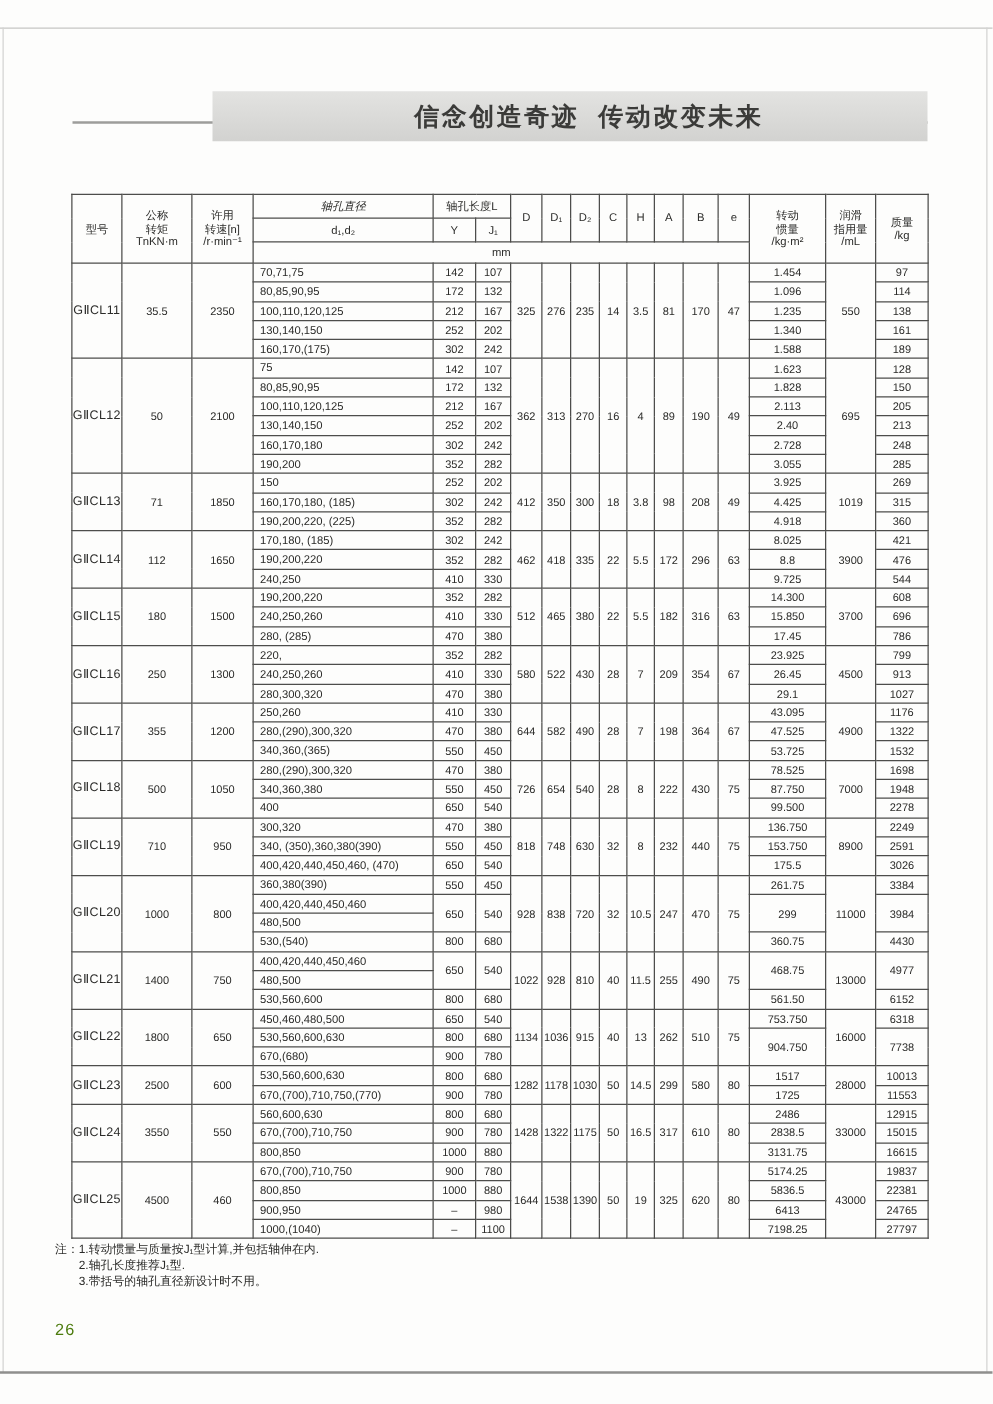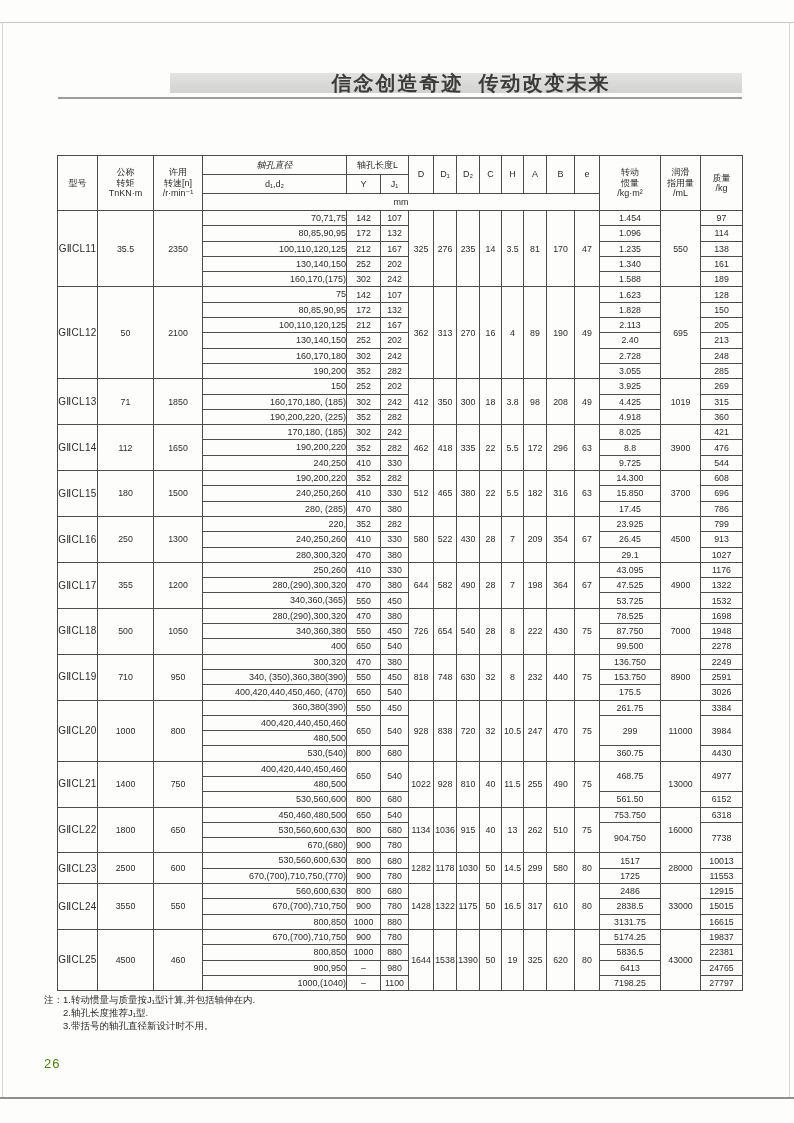--- a/index.html
+++ b/index.html
@@ -8,41 +8,41 @@
     font-family:"Liberation Sans","DejaVu Sans",sans-serif;color:#2b2b29;
   }
   .edge{position:absolute;background:#c6c6c4;}
   #top-rule{left:0;top:22px;width:794px;height:1px;}
   #left-rule{left:2px;top:22px;width:1px;height:1076px;background:#d4d4d2;}
   #right-rule{left:789px;top:22px;width:1px;height:1076px;background:#d4d4d2;}
   #bottom-rule{left:0;top:1097px;width:794px;height:2px;background:#8f8f8d;}
 
   #banner-underline{position:absolute;left:58px;top:97px;width:684px;height:2px;background:#9d9d9b;}
   #banner{
-    position:absolute;left:170px;top:73px;width:572px;height:20px;
+    position:absolute;left:170px;top:73px;width:572px;height:40px;
     background:linear-gradient(#e3e3e1,#d2d2d0);
     display:flex;align-items:center;justify-content:center;
   }
   #banner .title{
     font-size:20px;font-weight:bold;letter-spacing:2px;color:#3b3b39;padding-left:30px;white-space:pre;
   }
 
   #spec-table{position:absolute;left:57px;top:155px;}
   table{border-collapse:collapse;table-layout:fixed;width:685px;}
   th,td{
     border:1px solid #4d4d4b;font-weight:normal;font-size:9px;line-height:1.15;
     text-align:center;vertical-align:middle;padding:0;overflow:hidden;white-space:nowrap;
   }
   thead th{white-space:pre-line;font-size:9px;}
   thead tr.h1 th{height:18px;}
   thead tr.h2 th{height:18px;margin-left:22px;}
   thead tr.h3 th{height:16px;}
   th.italic{font-style:italic;}
   tbody td{height:14.3px;}
-  td.c-bore{text-align:right;padding-left:5px;}
+  td.c-bore{text-align:left;padding-left:5px;}
   td.c-model{font-size:10px;letter-spacing:0.3px;}
   td.c-num{font-size:8.8px;}
 
   #notes{position:absolute;left:44px;top:993px;font-size:9.5px;line-height:13px;display:flex;color:#2b2b29;}
   #notes .note-label{white-space:pre;}
   #notes .note-lines div{white-space:pre;}
 
   #page-number{position:absolute;left:44px;top:1056px;font-size:13px;color:#4d7c0f;letter-spacing:1px;}
 </style>
 </head>

